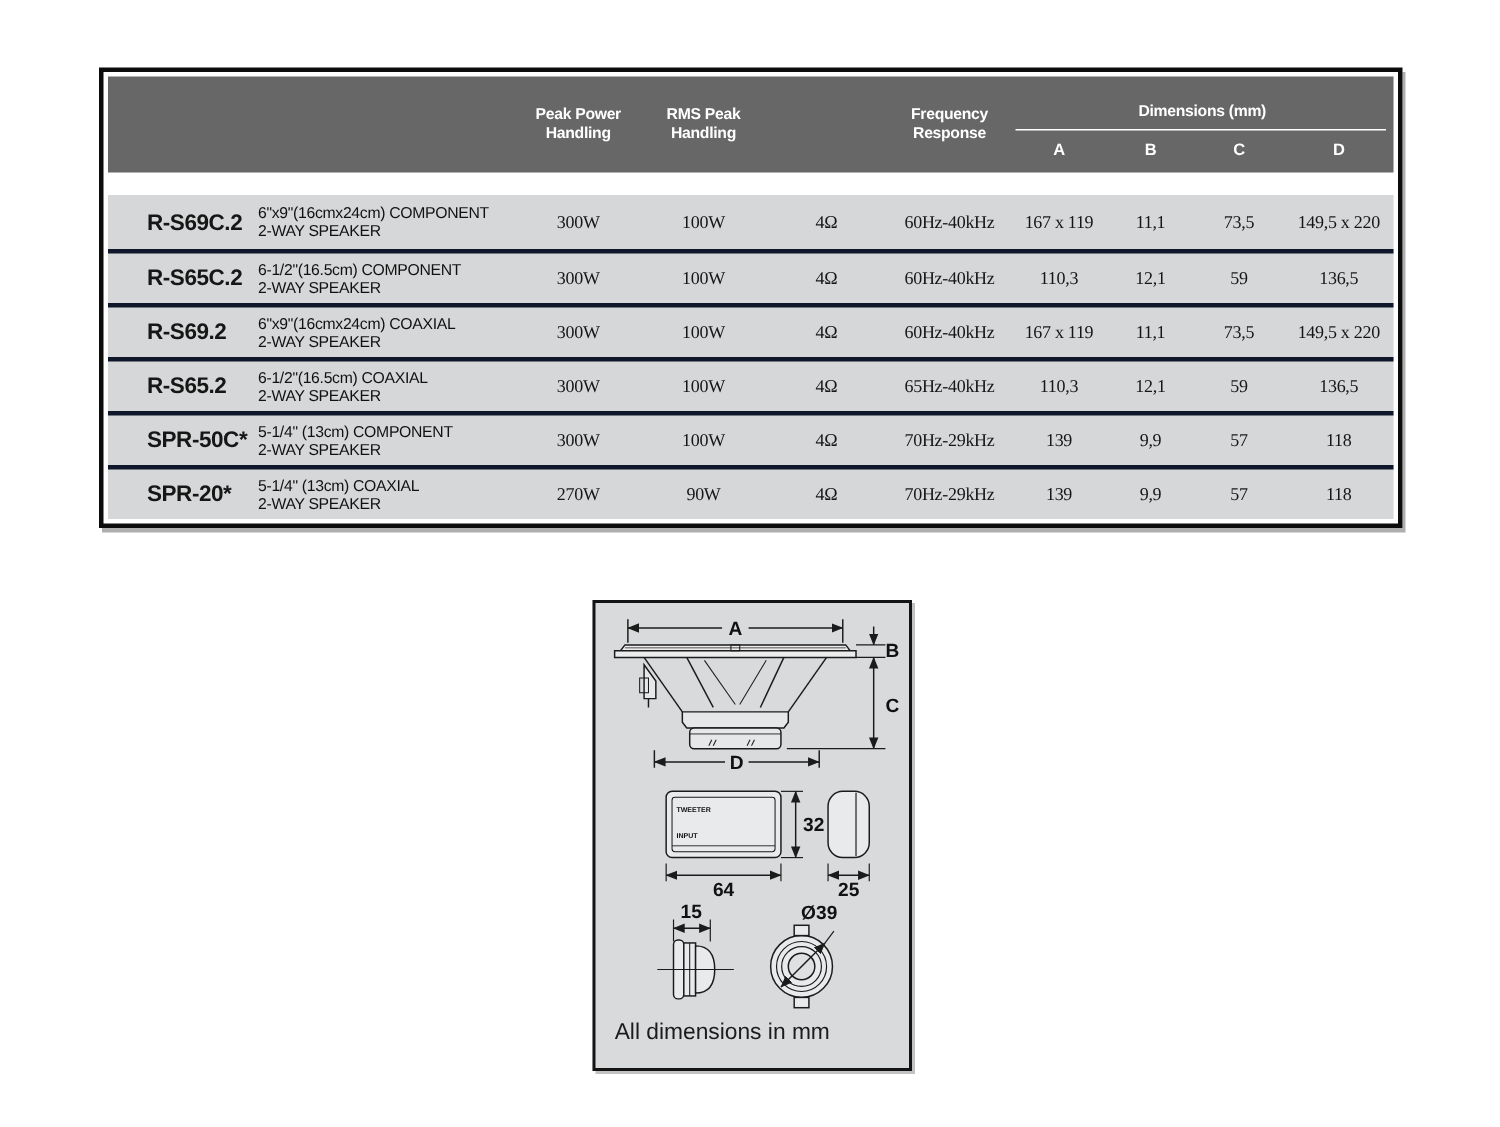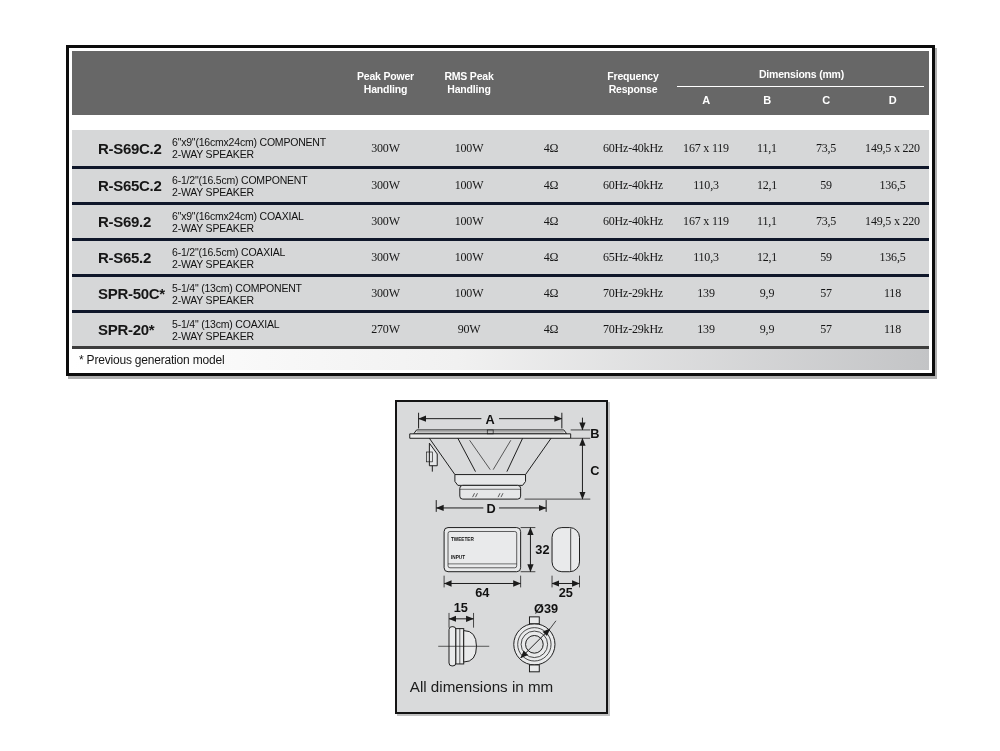--- a/index.html
+++ b/index.html
@@ -170,21 +170,20 @@
       <div class="cell-val">270W</div>
       <div class="cell-val">90W</div>
       <div class="cell-val">4Ω</div>
       <div class="cell-val">70Hz-29kHz</div>
       <div class="cell-val">139</div>
       <div class="cell-val">9,9</div>
       <div class="cell-val">57</div>
       <div class="cell-val">118</div>
     </div>
 
-    <div class="tfoot">* Previous generation model</div>
   </div>
 
   <div class="diagram">
     <svg viewBox="0 0 213 314">
       <defs>
         <marker id="ah" viewBox="0 0 10 10" refX="9.5" refY="5" markerWidth="8" markerHeight="8" orient="auto-start-reverse">
           <path d="M0,1 L10,5 L0,9 Z" fill="#1b1b1b"></path>
         </marker>
       </defs>
 

